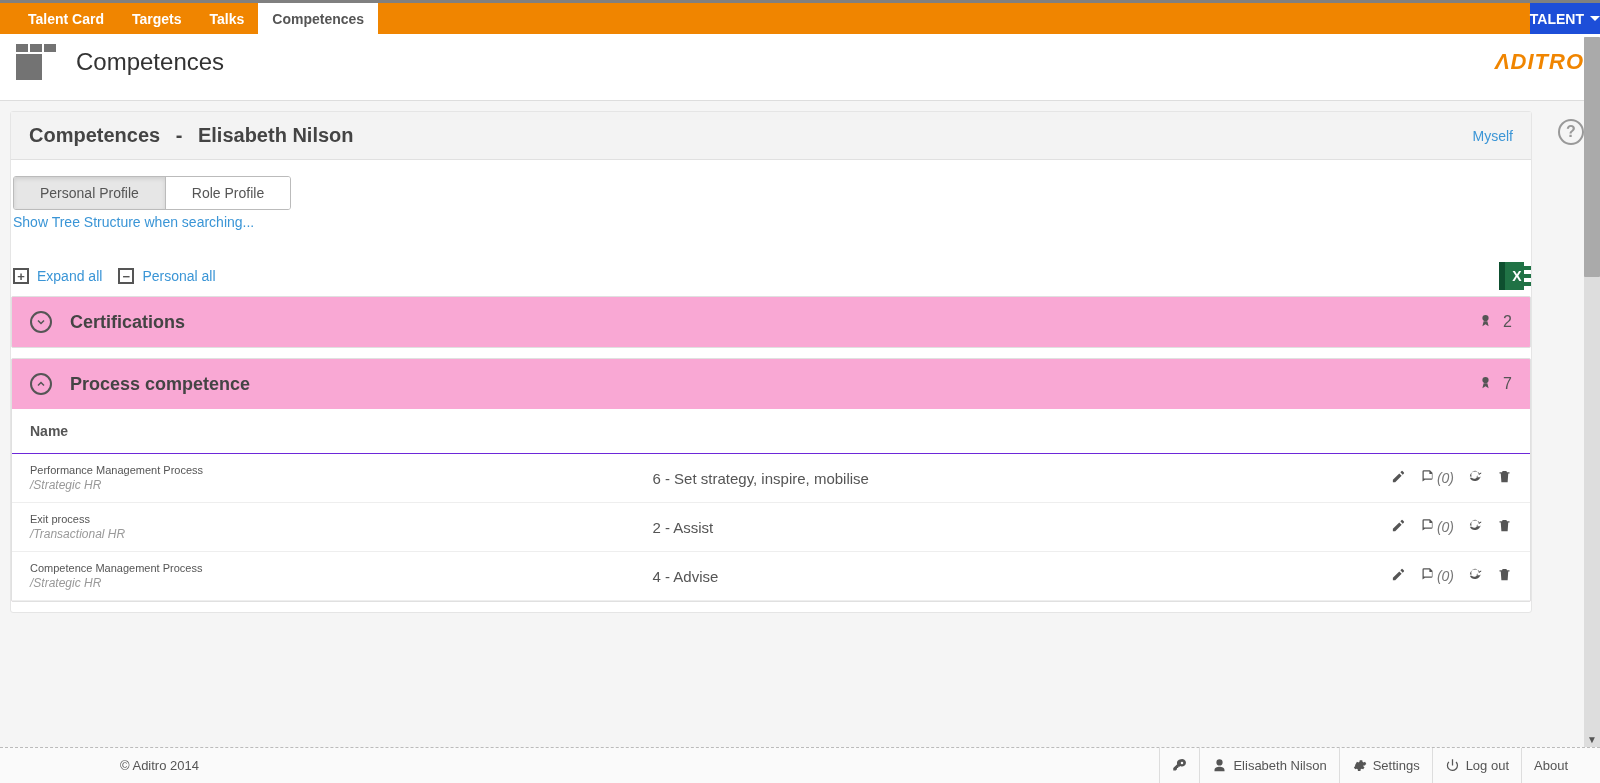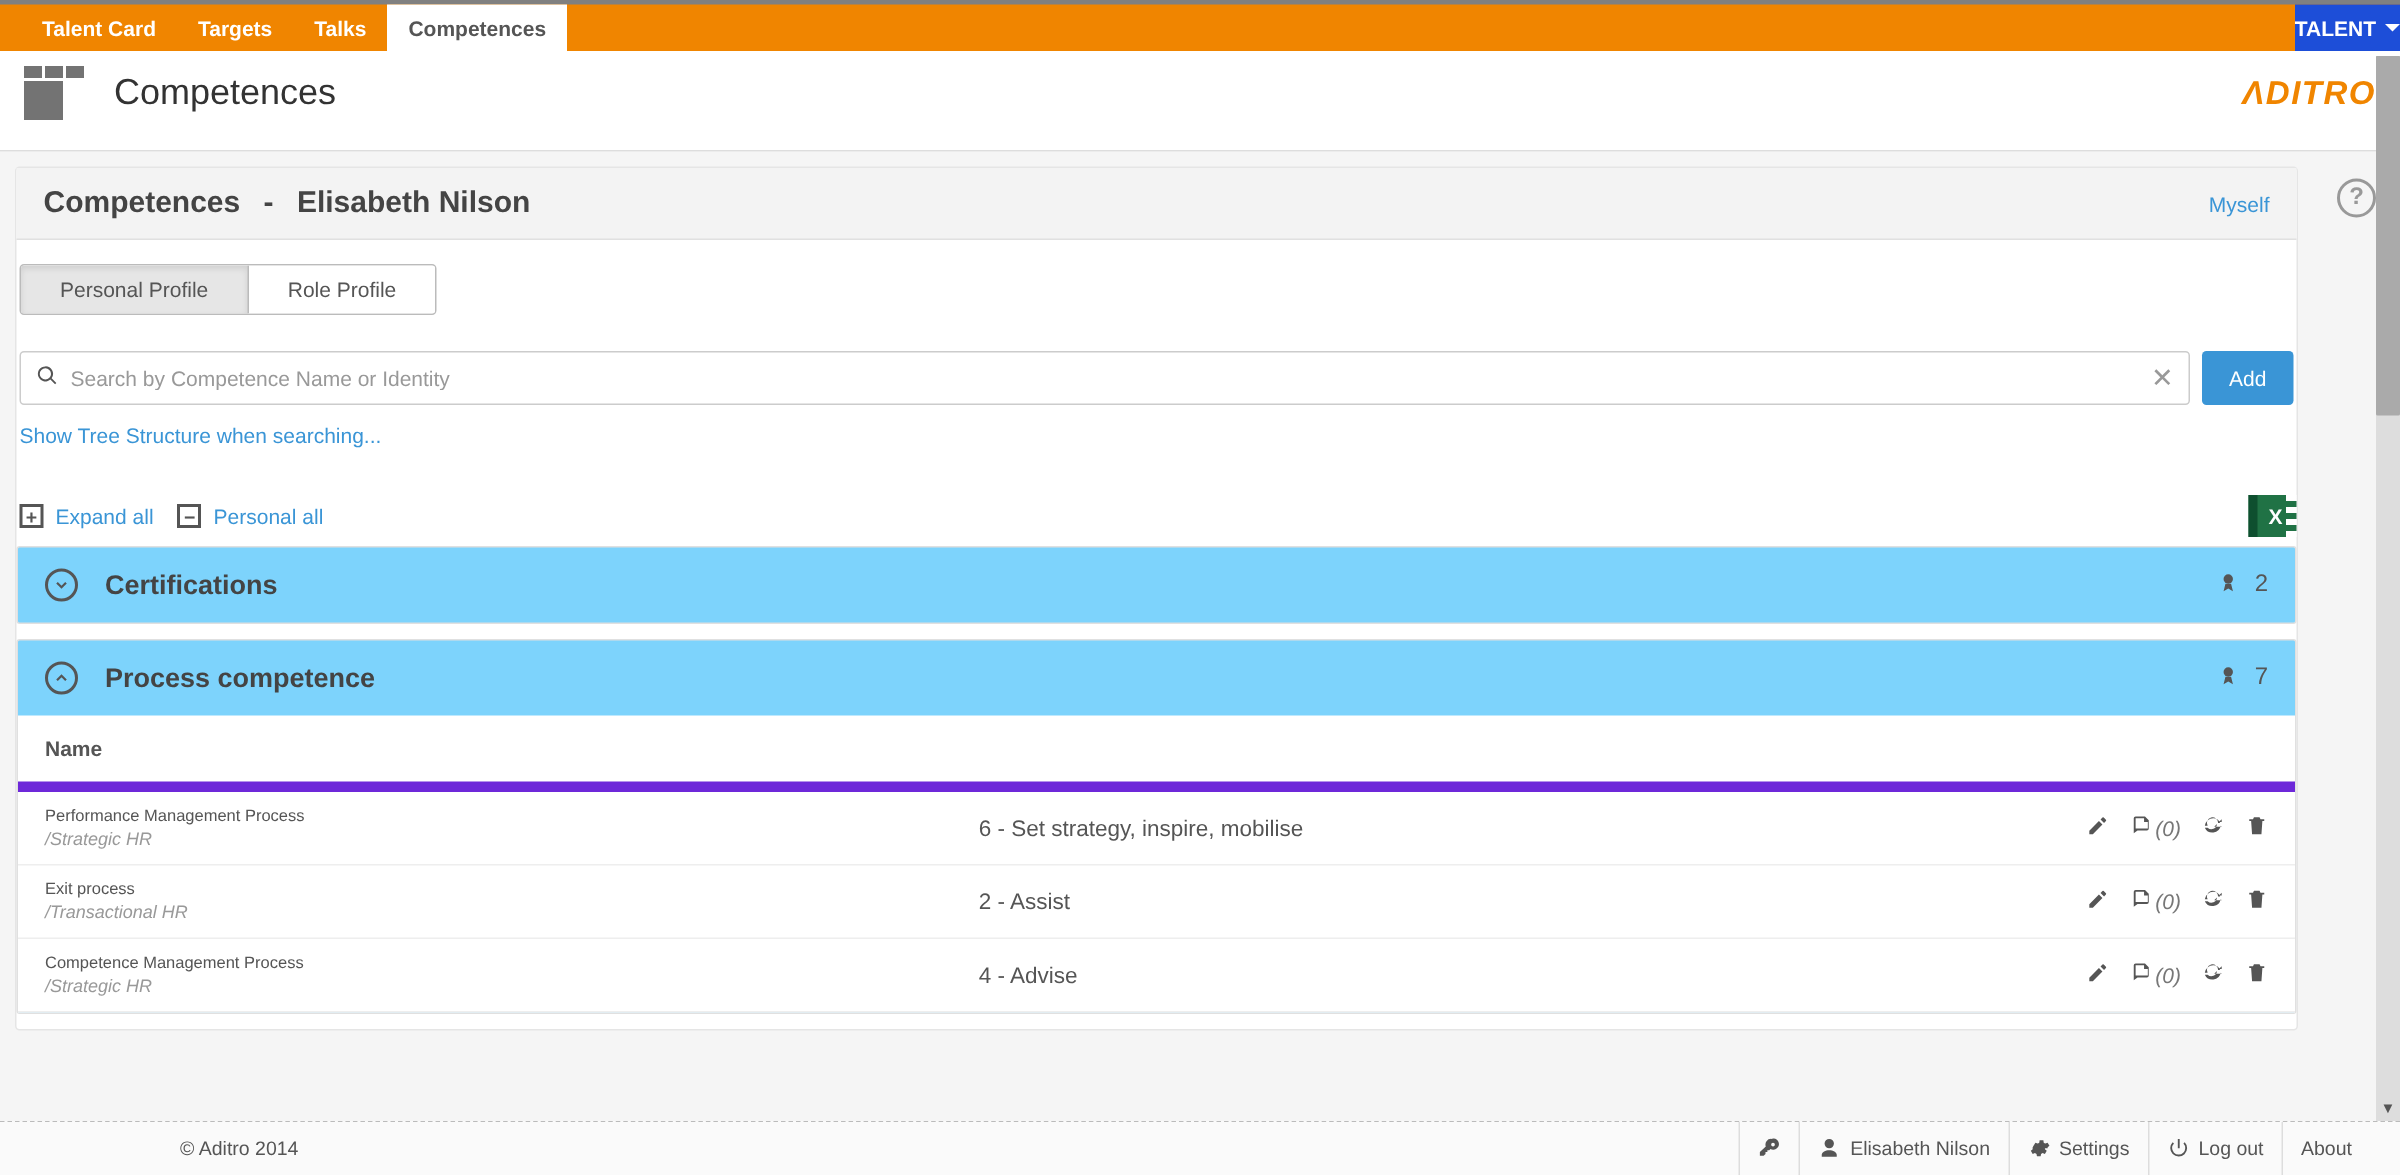--- a/index.html
+++ b/index.html
@@ -41,30 +41,30 @@
 .add-btn { background: #3a95d6; color: #fff; border: none; border-radius: 3px; padding: 0 18px; height: 36px; font-size: 14px; cursor: pointer; }
 .show-tree-link { color: #3a95d6; cursor: pointer; padding: 4px 2px; display: inline-block; }
 .expand-row { display: flex; justify-content: space-between; align-items: center; margin: 28px 0 6px; padding: 0 2px; }
 .expand-controls { display: flex; gap: 16px; align-items: center; }
 .ec-item { display: flex; align-items: center; gap: 8px; cursor: pointer; }
 .sq-icon { width: 16px; height: 16px; border: 2px solid #555; display: flex; align-items: center; justify-content: center; font-size: 13px; line-height: 1; font-weight: bold; color: #555; }
 .ec-label { color: #3a95d6; }
 .excel-icon { display:flex; align-items:center; cursor:pointer; }
 .xls-box { width:30px; height:28px; background:#207245; color:#fff; display:flex; align-items:center; justify-content:center; font-weight:bold; font-size:14px; border-left:6px solid #0e4f2f; position:relative; }
 .xls-box:after { content:""; position:absolute; right:-2px; top:0; bottom:0; width:7px; background: repeating-linear-gradient(#fff,#fff 4px,#207245 4px,#207245 8px); }
-.section { background: #7dd3fc; border: 1px solid #e0e0e0; border-radius: 2px; margin-bottom: 10px; }
+.section { background: #f9a8d4; border: 1px solid #e0e0e0; border-radius: 2px; margin-bottom: 10px; }
 .section-header { display: flex; align-items: center; justify-content: space-between; padding: 14px 18px; cursor: pointer; }
 .section-left { display: flex; align-items: center; gap: 18px; }
 .circle-toggle { width: 22px; height: 22px; border: 2px solid #555; border-radius: 50%; display: flex; align-items: center; justify-content: center; }
 .circle-toggle svg { width: 12px; height: 12px; }
 .section-title { font-size: 18px; font-weight: 700; color: #444; }
 .section-right { display: flex; align-items: center; gap: 10px; color: #555; font-size: 16px; }
 .ribbon-icon { font-size: 14px; }
 .data-table { width: 100%; background: #fff; }
-.data-header { display: flex; padding: 14px 18px; border-bottom: 7px solid #6d28d9; font-weight: 700; color: #555; align-items: center; }
+.data-header { display: flex; padding: 14px 18px; border-bottom: 1px solid #6d28d9; font-weight: 700; color: #555; align-items: center; }
 .data-row { display: flex; align-items: center; padding: 10px 18px; border-bottom: 1px solid #eee; }
 .col-name { width: 42%; }
 .col-level { flex: 1; }
 .col-actions { display: flex; gap: 14px; align-items: center; color: #555; }
 .row-name { color: #555; font-size: 11px; }
 .row-path { color: #999; font-style: italic; font-size: 12px; margin-top: 2px; }
 .row-level { color: #555; font-size: 15px; }
 .action-icon { cursor: pointer; display: inline-flex; align-items: center; }
 .note-count { font-style: italic; color: #777; margin-left: 2px; }
 .footer { position: fixed; bottom: 0; left: 0; right: 0; height: 36px; background: #fafafa; border-top: 1px dashed #bbb; display: flex; align-items: center; justify-content: space-between; padding: 0 20px 0 120px; font-size: 13px; color: #555; }
@@ -118,32 +118,20 @@
         </div>
         <span class="myself-link">Myself</span>
       </div>
       <div class="panel-body" style="padding-left:0;padding-right:0;">
 
         <div class="profile-tabs">
           <div class="profile-tab active">Personal Profile</div>
           <div class="profile-tab">Role Profile</div>
         </div>
 
-        <div class="search-row">
-          <div class="search-box">
-            <span class="search-icon">
-              <svg class="ico" viewBox="0 0 24 24">
-                  <path d="M10 2a8 8 0 105.3 14l5 5 1.4-1.4-5-5A8 8 0 0010 2zm0 2a6 6 0 110 12 6 6 0 010-12z"></path>
-                </svg>
-            </span>
-            <input type="text" placeholder="Search by Competence Name or Identity" style="">
-            <span class="clear-icon">✕</span>
-          </div>
-          <button class="add-btn">Add</button>
-        </div>
 
         <span class="show-tree-link">Show Tree Structure when searching...</span>
 
         <div class="expand-row">
           <div class="expand-controls">
             <div class="ec-item">
               <span class="sq-icon">+</span>
               <span class="ec-label">Expand all</span>
             </div>
             <div class="ec-item">

